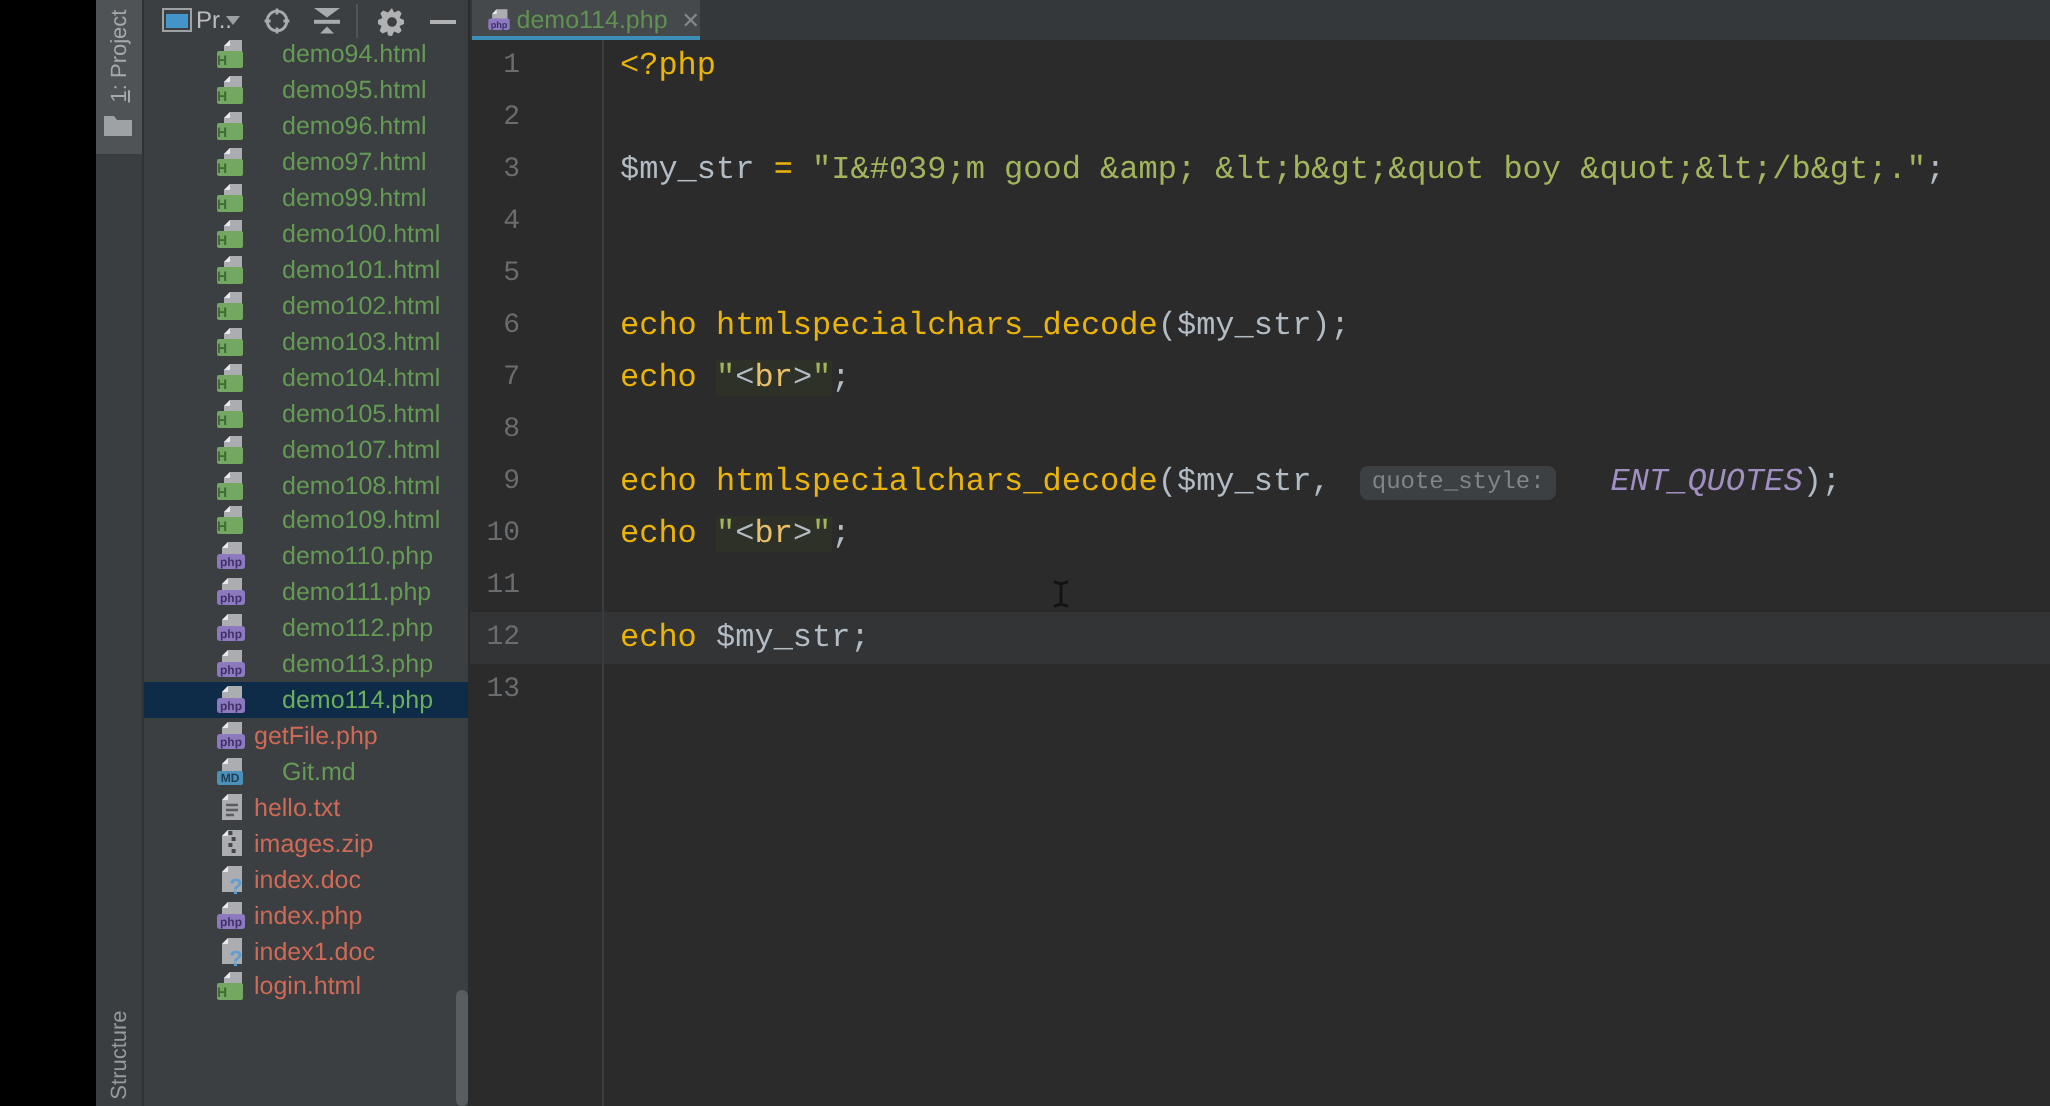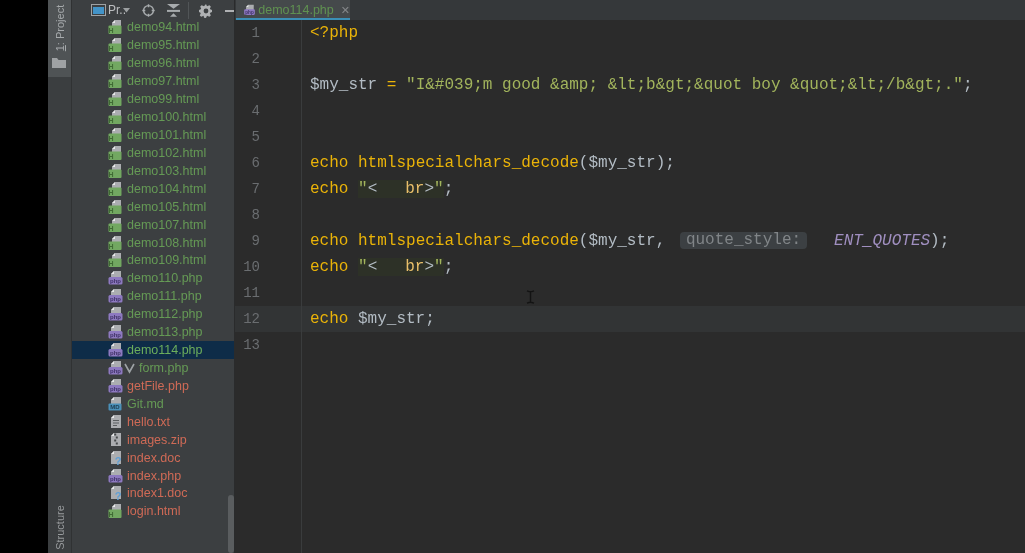--- a/index.html
+++ b/index.html
@@ -7,48 +7,48 @@
 .abs{position:absolute;}
 
 #blackstrip{left:0;top:0;width:48px;height:553px;background:#000;}
 
 #stripe{left:48px;top:0;width:24px;height:553px;background:#3b3e40;}
 #stripebtn{left:48px;top:0;width:24px;height:77px;background:#4f5355;}
 .vwrap{position:absolute;transform-origin:0 0;display:flex;align-items:center;justify-content:center;color:#a6aaac;font-size:11px;}
 #seam1{left:71px;top:0;width:1px;height:553px;background:#303233;}
 
 #tree{left:72px;top:0;width:163px;height:553px;background:#3c3f41;}
-#treehead{position:absolute;left:0;top:0;width:163px;height:20px;margin-left:10px;}
+#treehead{position:absolute;left:0;top:0;width:163px;height:20px;}
 #rows{position:absolute;left:0;top:18.5px;width:163px;}
 .row{display:flex;align-items:center;height:17.93px;padding-left:35px;font-size:12.5px;white-space:nowrap;}
 .row svg{flex:0 0 auto;margin-right:4px;}
-.g{color:#659a55;}
+.g{color:#659a55;gap:14px;}
 .r{color:#cf6a56;}
 .sel{background:#0e2c48;}
 .sel span{color:#6cae5c;}
 #thumb{left:228px;top:495px;width:6px;height:58px;background:#5a5d5f;border-radius:3px;}
 
 #tabbar{left:235px;top:0;width:790px;height:20px;background:#35383a;}
 #tab{left:236px;top:0;width:114px;height:20px;background:#45494b;display:flex;align-items:center;}
 #tabuline{left:236px;top:17.5px;width:114px;height:2.5px;background:#3b8fb6;}
 #tabname{color:#609251;font-size:12.5px;margin-left:3px;}
 #tabx{color:#85888a;font-size:11px;margin-left:7px;}
 
 #editor{left:235px;top:20px;width:790px;height:533px;background:#2b2b2b;}
 #caretrow{left:235px;top:306px;width:790px;height:26px;background:#323435;}
 #gutline{left:301px;top:20px;width:1px;height:533px;background:#3a3c3d;}
 pre{margin:0;font-family:"Liberation Mono",monospace;}
 #gutter{left:235px;top:20px;width:25px;text-align:right;font-size:14px;line-height:26px;color:#6a6d70;}
 #code{left:310px;top:20px;font-size:16px;line-height:26px;color:#b3bcc4;}
 .k{color:#eab308;}
 .s{color:#a2b45c;}
 .f{color:#eab308;}
-.t{color:#e8bf6a;margin-left:28px;}
+.t{color:#e8bf6a;}
 .inj{background:#2d3127;}
-.pill{display:inline-block;background:#3c4043;color:#818588;border-radius:4px;font-size:16px;line-height:17px;height:17px;padding:0 6px;margin:0 4px 0 5px;vertical-align:1px;}
+.pill{display:inline-block;background:#3c4043;color:#818588;border-radius:4px;font-size:12px;line-height:17px;height:17px;padding:0 6px;margin:0 4px 0 5px;vertical-align:1px;}
 .ent{color:#a08fc0;font-style:italic;margin-left:23px;}
 </style>
 </head>
 <body>
 <div id="app">
   <div class="abs" id="blackstrip"></div>
   <div class="abs" id="stripe"></div>
   <div class="abs" id="stripebtn"></div>
   <div class="vwrap" style="left:48px;top:0;width:56px;height:24px;transform:rotate(-90deg) translateX(-56px);">
       <span><span style="text-decoration:underline">1</span>: Project</span>
@@ -249,32 +249,20 @@
           <span>demo113.php</span>
         </div>
         <div class="row g sel">
           <svg width="16" height="16" viewBox="0 0 16 16">
             <path d="M7 1 L14 1 L14 14 L4 14 L4 4 Z" fill="#abadb0"></path>
             <path d="M7 1 L7 4 L4 4 Z" fill="#e8e9ea"></path>
             <rect x="1.5" y="7" width="14" height="7.5" rx="1.5" fill="#8d79c0"></rect>
             <text x="8.5" y="13" font-size="6" font-weight="bold" fill="#3f3266" text-anchor="middle" font-family="Liberation Sans">php</text>
           </svg>
           <span>demo114.php</span>
-        </div>
-        <div class="row g">
-          <svg width="16" height="16" viewBox="0 0 16 16">
-            <path d="M7 1 L14 1 L14 14 L4 14 L4 4 Z" fill="#abadb0"></path>
-            <path d="M7 1 L7 4 L4 4 Z" fill="#e8e9ea"></path>
-            <rect x="1.5" y="7" width="14" height="7.5" rx="1.5" fill="#8d79c0"></rect>
-            <text x="8.5" y="13" font-size="6" font-weight="bold" fill="#3f3266" text-anchor="middle" font-family="Liberation Sans">php</text>
-          </svg>
-          <svg width="13" height="12" viewBox="0 0 13 12" style="margin-left:-4px;margin-right:3px">
-            <path d="M2 2 L6.5 10 L11 2" fill="none" stroke="#9da2a5" stroke-width="1.6"></path>
-          </svg>
-          <span>form.php</span>
         </div>
         <div class="row r">
           <svg width="16" height="16" viewBox="0 0 16 16">
             <path d="M7 1 L14 1 L14 14 L4 14 L4 4 Z" fill="#abadb0"></path>
             <path d="M7 1 L7 4 L4 4 Z" fill="#e8e9ea"></path>
             <rect x="1.5" y="7" width="14" height="7.5" rx="1.5" fill="#8d79c0"></rect>
             <text x="8.5" y="13" font-size="6" font-weight="bold" fill="#3f3266" text-anchor="middle" font-family="Liberation Sans">php</text>
           </svg>
           <span>getFile.php</span>
         </div>

